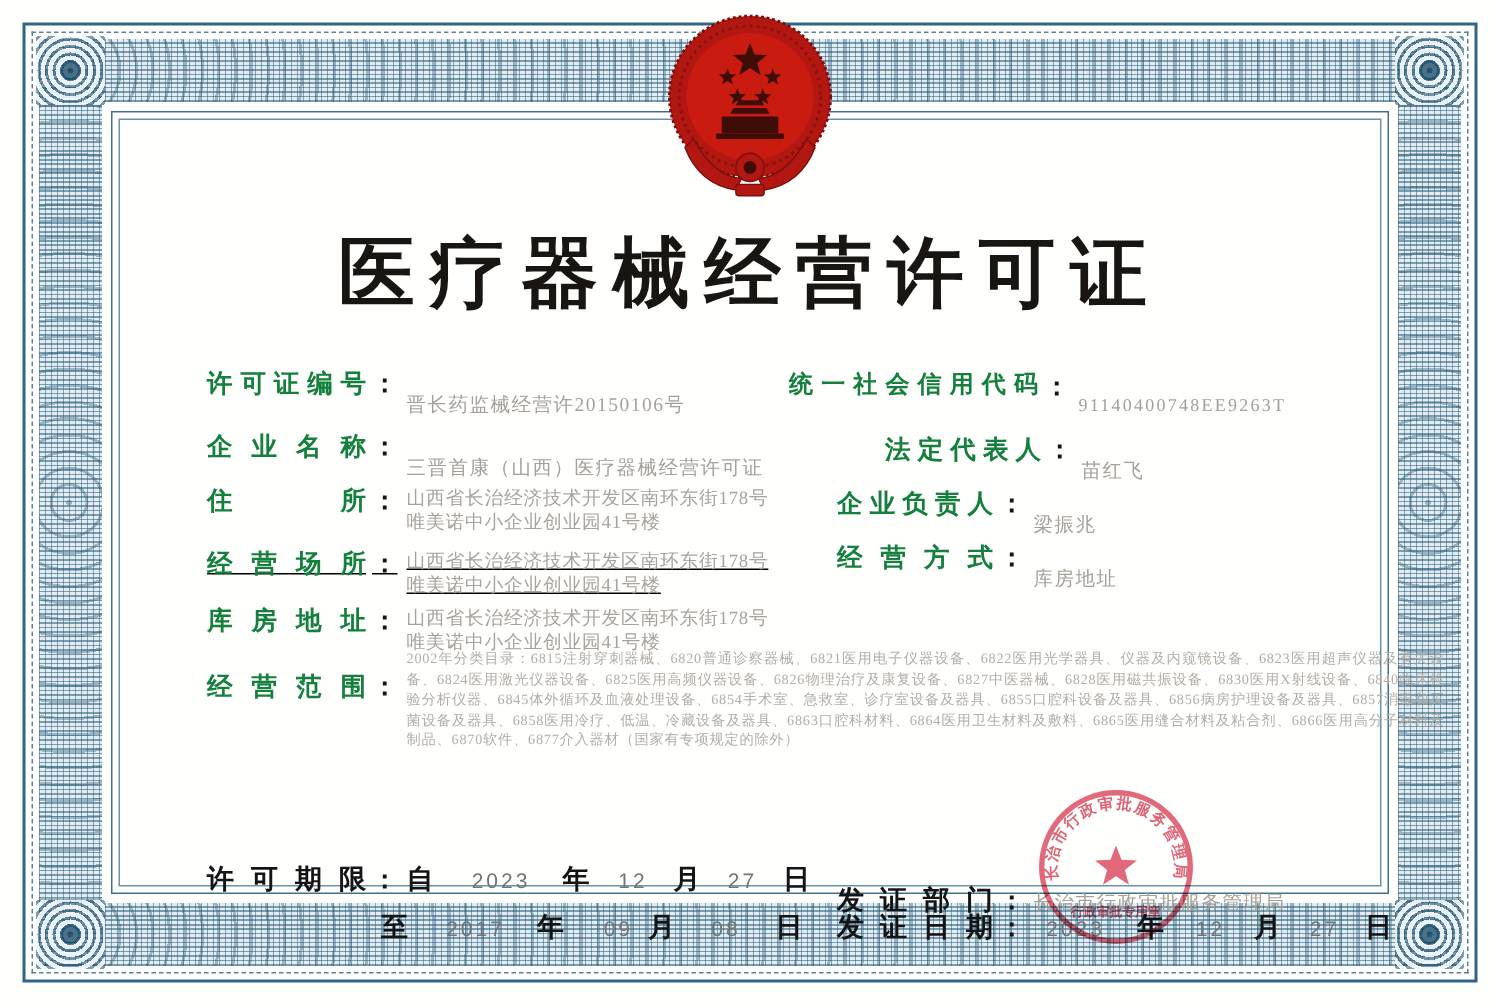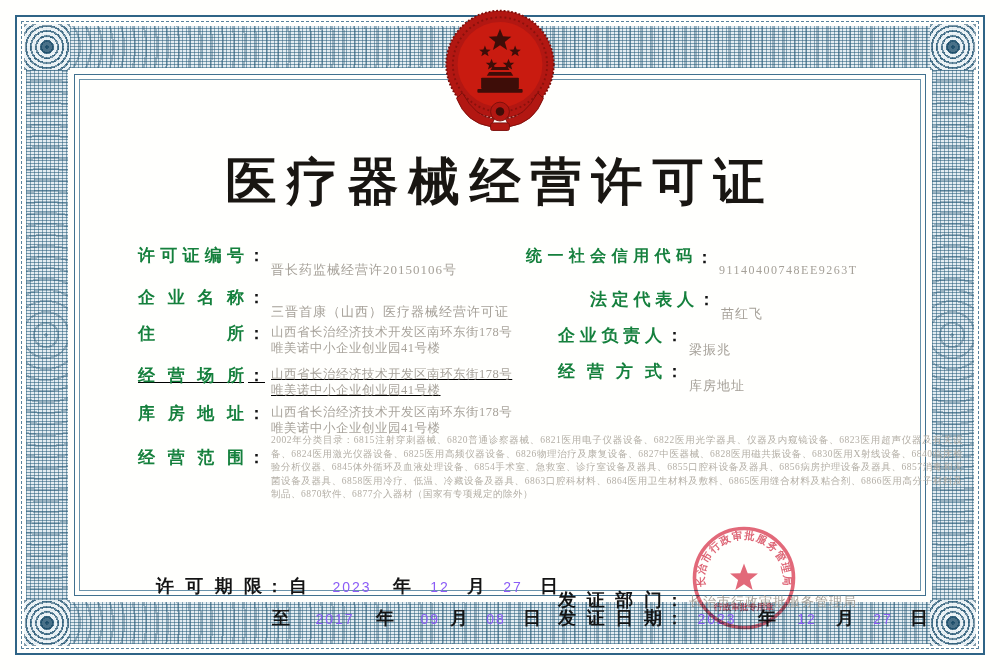--- a/index.html
+++ b/index.html
@@ -45,21 +45,21 @@
   .colon { font-weight:bold; font-size:17px; color:#141414; margin:0 6px 0 4px; }
   .val { font-size:13px; color:#a5a098; letter-spacing:1px; padding-top:3px;margin-top:14px; }
   .val2 { font-size:12.5px; color:#a8a39b; letter-spacing:.5px; line-height:16px; padding-top:2px; }
   .scope-val { font-size:9.5px; color:#b3aea5; line-height:13.5px; letter-spacing:.5px;
       width:692px; text-align:justify; padding-top:2px; }
 
   
   .dates { position:absolute; font-family:"Liberation Sans", sans-serif; }
   .drow { display:flex; align-items:baseline; height:32px; }
   .dchar { font-weight:bold; font-size:18px; color:#141414; }
-  .dnum { font-size:14px; color:#8b5cf6; letter-spacing:2px; text-align:center; }
+  .dnum { font-size:14px; color:#737373; letter-spacing:2px; text-align:center; }
 
   .seal { position:absolute; left:690px; top:524px; width:108px; height:108px; z-index:8;
       opacity:.88; mix-blend-mode:multiply; }
 </style>
 </head>
 <body>
 
 <div class="page">
 
   <div class="frame-outer"></div>
@@ -164,40 +164,40 @@
       <span class="colon">：</span>
     <span class="val">梁振兆</span>
   </div>
 
   <div class="row" style="left:558px; top:360px;">
     <span class="lbl lbl-r">经营方式</span>
       <span class="colon">：</span>
     <span class="val">库房地址</span>
   </div>
 
-  <div class="dates" style="left:156px; top:574px;">
+  <div class="dates" style="left:138px; top:574px;">
     <div class="drow">
       <span class="lbl lbl-l dchar" style="display:inline-block;">许可期限</span>
         <span class="colon">：</span>
       <span class="dchar" style="width:34px;">自</span>
       <span class="dnum" style="width:58px;">2023</span>
       <span class="dchar" style="width:42px; text-align:center;">年</span>
       <span class="dnum" style="width:34px;">12</span>
       <span class="dchar" style="width:38px; text-align:center;">月</span>
       <span class="dnum" style="width:36px;">27</span>
       <span class="dchar" style="width:36px; text-align:center;">日</span>
     </div>
     <div class="drow">
       <span style="display:inline-block; width:116px;"></span>
       <span class="dchar" style="width:34px;">至</span>
       <span class="dnum" style="width:58px;">2017</span>
       <span class="dchar" style="width:42px; text-align:center;">年</span>
       <span class="dnum" style="width:34px;text-align:right;">09</span>
       <span class="dchar" style="width:38px; text-align:center;">月</span>
-      <span class="dnum" style="width:36px;">08</span>
+      <span class="dnum" style="width:48px;">08</span>
       <span class="dchar" style="width:36px; text-align:center;">日</span>
     </div>
   </div>
 
   <div class="dates" style="left:558px; top:574px;">
     <div class="drow">
       <span class="lbl lbl-r dchar" style="display:inline-block;">发证部门</span>
         <span class="colon">：</span>
       <span class="val" style="padding-top:5px;">长治市行政审批服务管理局</span>
     </div>

